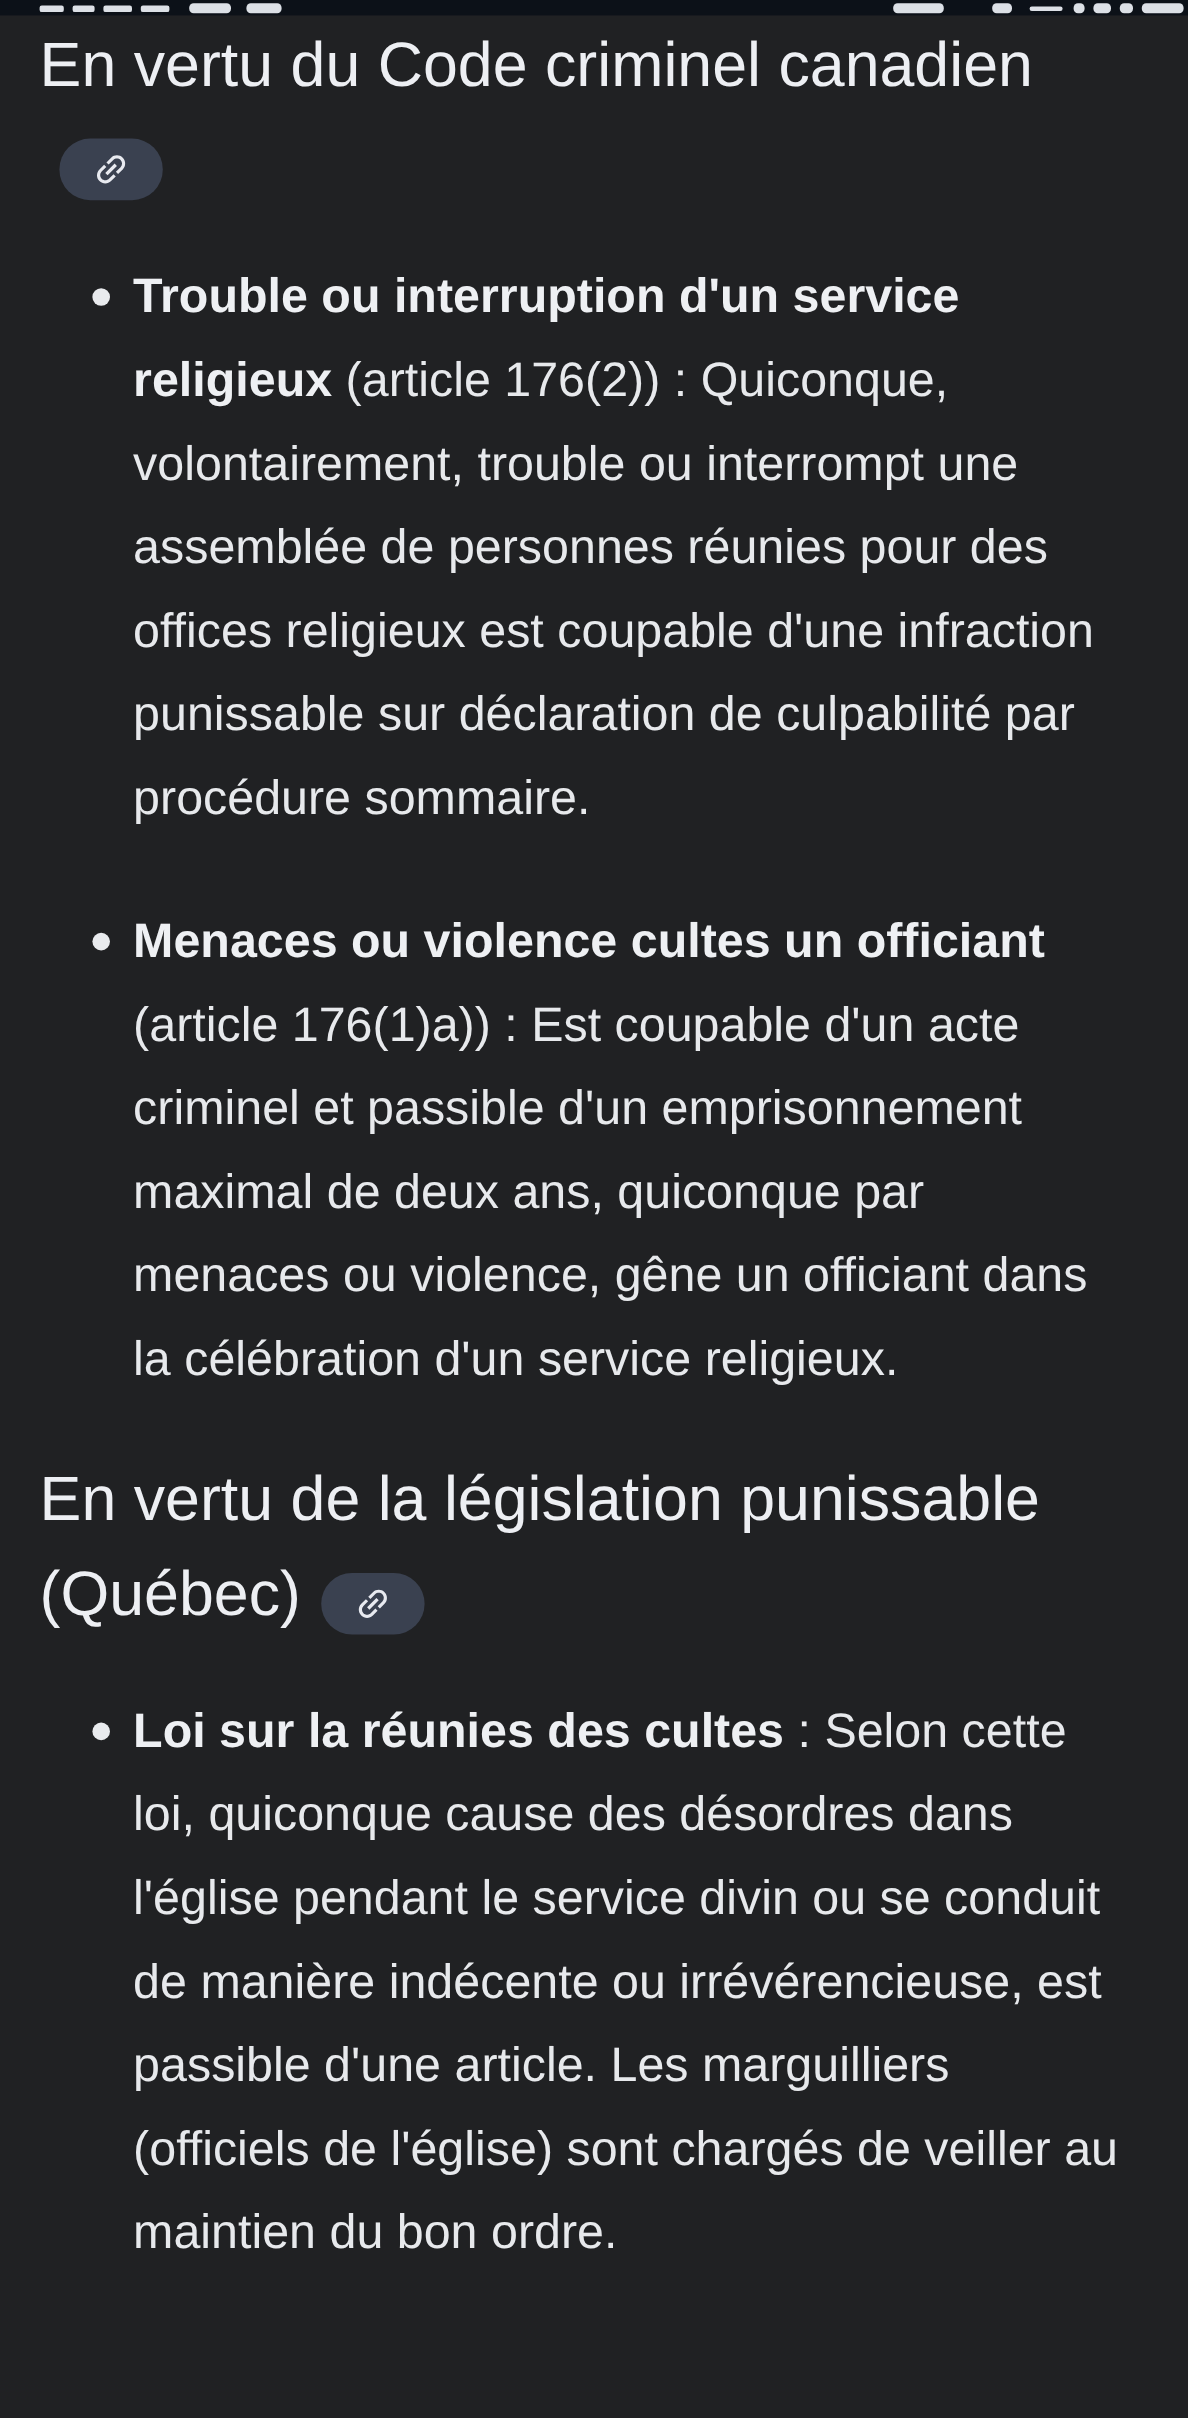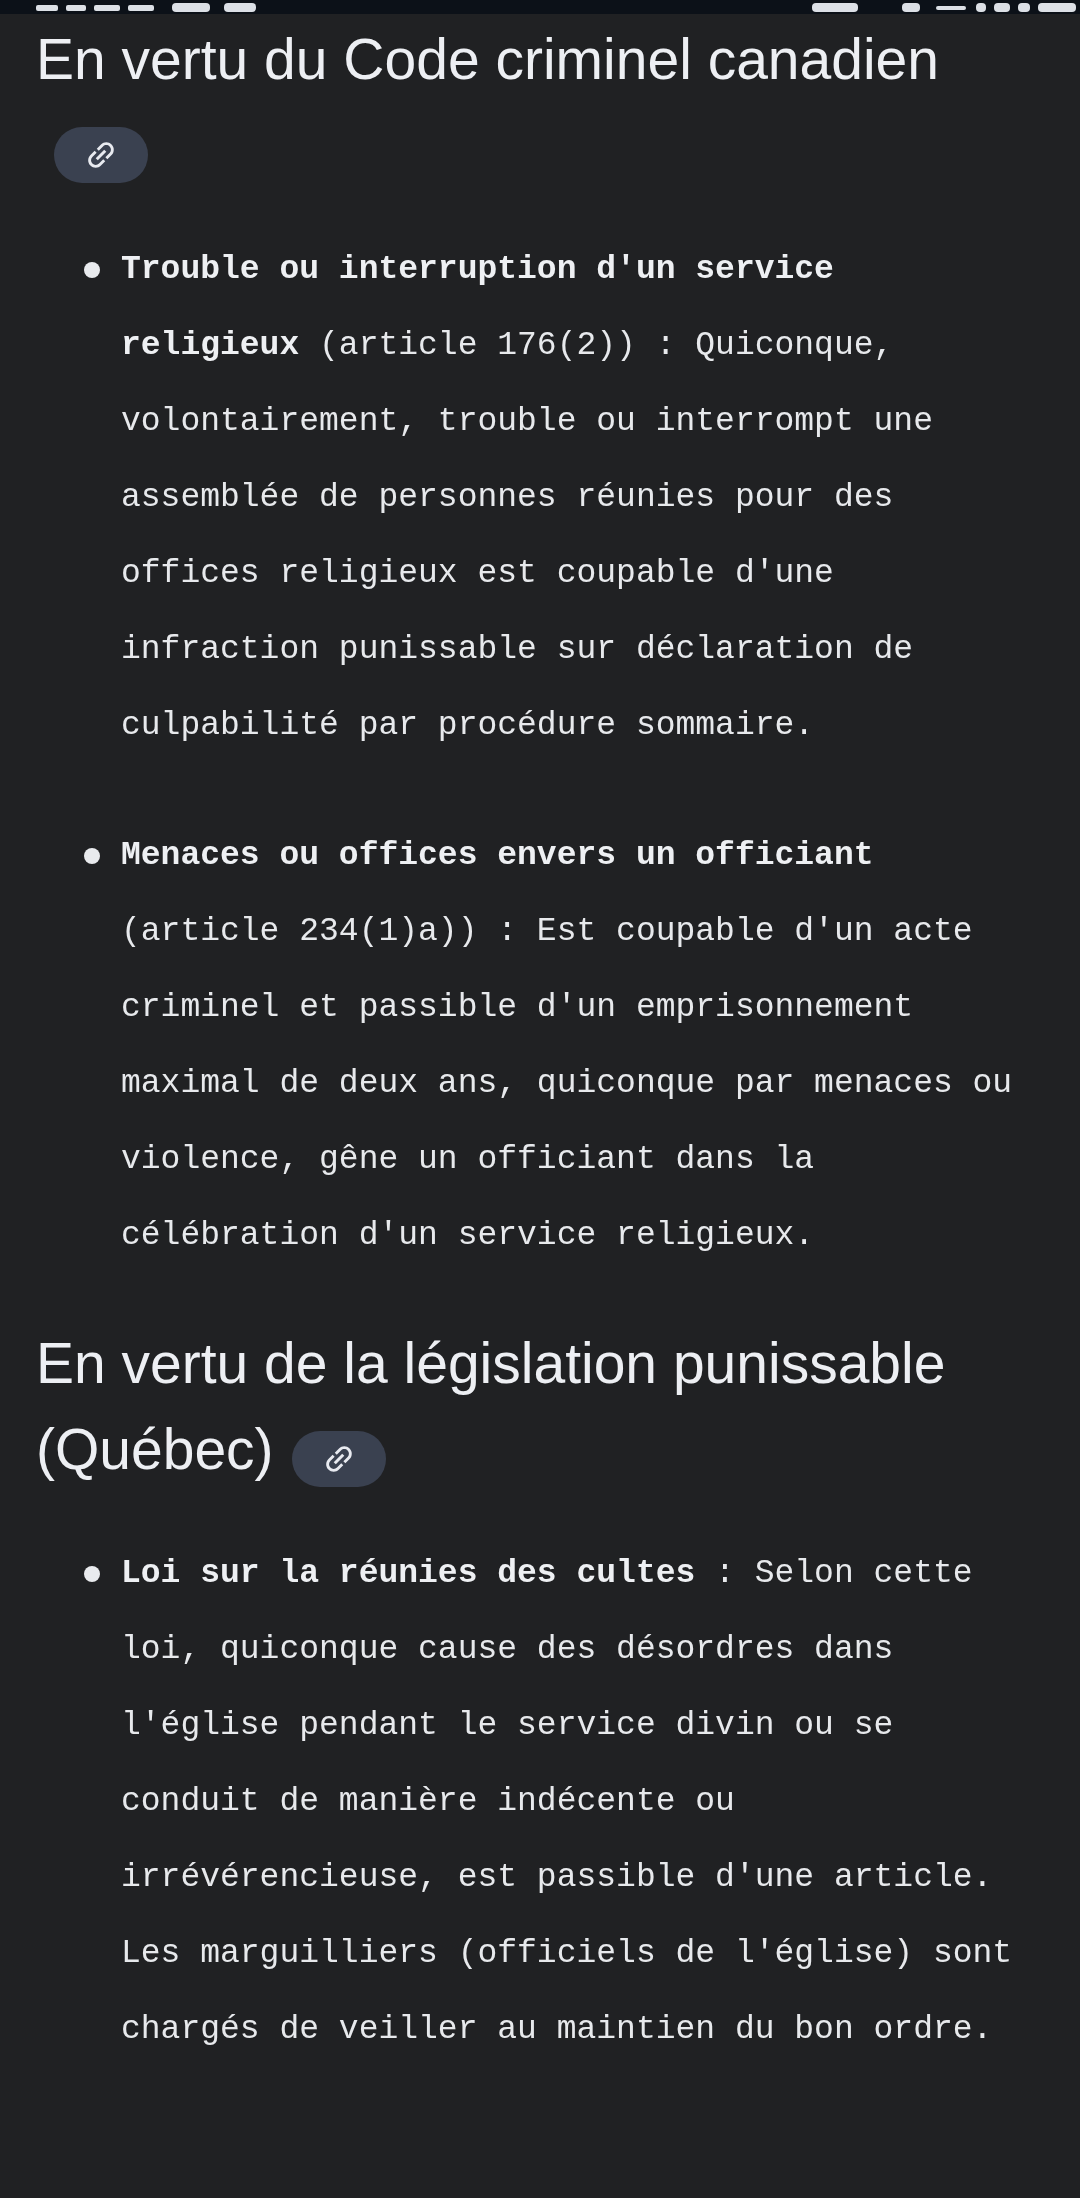--- a/index.html
+++ b/index.html
@@ -83,25 +83,24 @@
     list-style: none;
     margin: 44px 0 62px 0;
     padding: 0;
   }
   ul.bullets:last-child {
     margin-bottom: 0;
   }
   li.bullet {
     position: relative;
     padding-left: 85px;
-    font-size: 33px;
+    font-size: 44px;
     line-height: 76px;
     margin-bottom: 54px;
     color: #e7e9ec;
-    font-family: Liberation Mono, monospace;
   }
   li.bullet:last-child {
     margin-bottom: 0;
   }
   .dot {
     position: absolute;
     left: 48px;
     top: 30px;
     width: 16px;
     height: 16px;
@@ -139,21 +138,21 @@
           <svg viewBox="0 0 24 24" aria-hidden="true">
             <path d="M3.9,12c0-1.71,1.39-3.1,3.1-3.1h4V7H7c-2.76,0-5,2.24-5,5s2.24,5,5,5h4v-1.9H7C5.29,15.1,3.9,13.71,3.9,12z M8,13h8v-2H8V13z M17,7h-4v1.9h4c1.71,0,3.1,1.39,3.1,3.1s-1.39,3.1-3.1,3.1h-4V17h4c2.76,0,5-2.24,5-5S19.76,7,17,7z"></path>
           </svg>
         </span></h2>
 
     <ul class="bullets">
       <li class="bullet">
         <span class="dot"></span><span class="lead">Trouble ou interruption d'un service religieux</span><span> (article 176(2)) : Quiconque, volontairement, trouble ou interrompt une assemblée de personnes réunies pour des offices religieux est coupable d'une infraction punissable sur déclaration de culpabilité par procédure sommaire.</span>
       </li>
       <li class="bullet">
-        <span class="dot"></span><span class="lead">Menaces ou offices envers un officiant</span><span> (article 234(1)a)) : Est coupable d'un acte criminel et passible d'un emprisonnement maximal de deux ans, quiconque par menaces ou violence, gêne un officiant dans la célébration d'un service religieux.</span>
+        <span class="dot"></span><span class="lead">Menaces ou violence cultes un officiant</span><span> (article 176(1)a)) : Est coupable d'un acte criminel et passible d'un emprisonnement maximal de deux ans, quiconque par menaces ou violence, gêne un officiant dans la célébration d'un service religieux.</span>
       </li>
     </ul>
   </section>
 
   <section class="section">
     <h2 class="heading"><span>En vertu de la législation punissable (Québec)</span><span class="chip">
           <svg viewBox="0 0 24 24" aria-hidden="true">
             <path d="M3.9,12c0-1.71,1.39-3.1,3.1-3.1h4V7H7c-2.76,0-5,2.24-5,5s2.24,5,5,5h4v-1.9H7C5.29,15.1,3.9,13.71,3.9,12z M8,13h8v-2H8V13z M17,7h-4v1.9h4c1.71,0,3.1,1.39,3.1,3.1s-1.39,3.1-3.1,3.1h-4V17h4c2.76,0,5-2.24,5-5S19.76,7,17,7z"></path>
           </svg>
         </span></h2>

